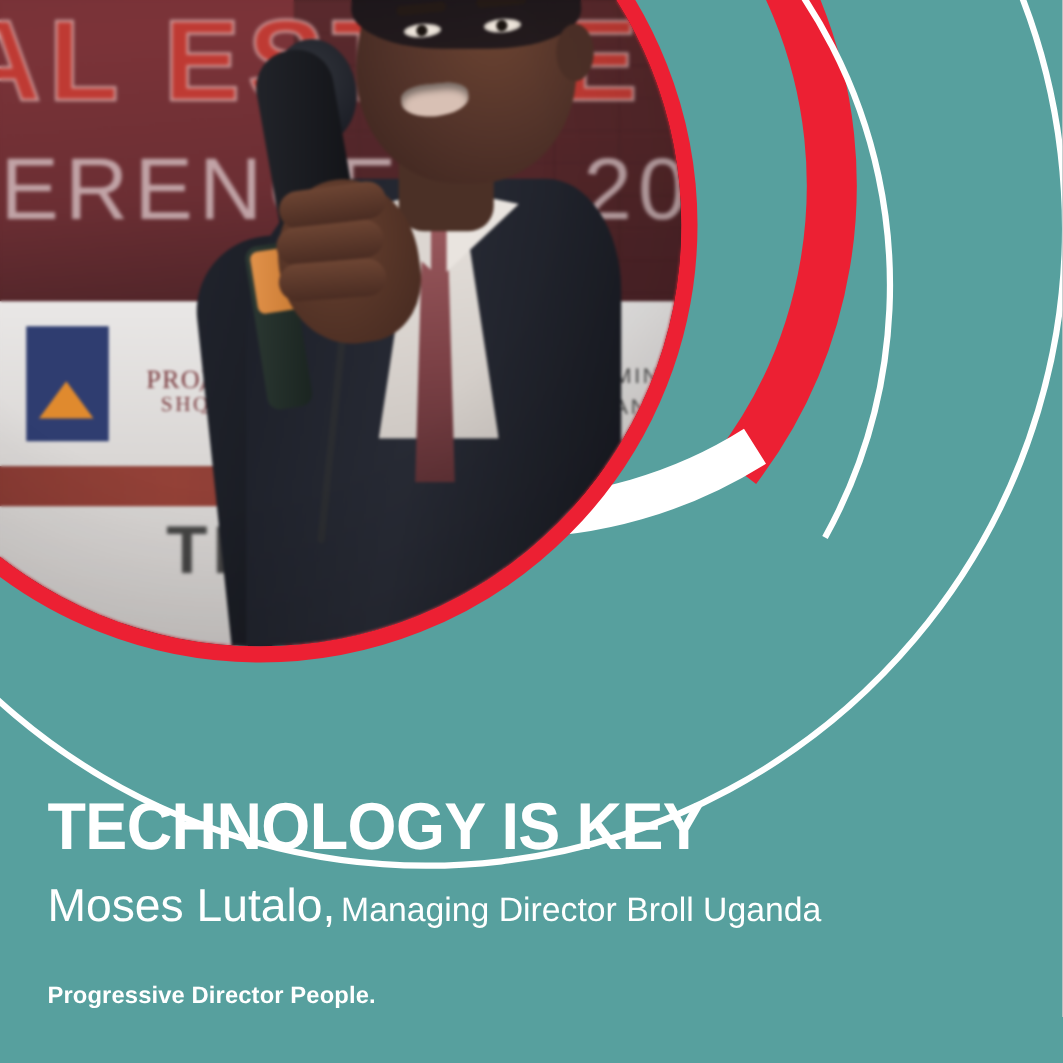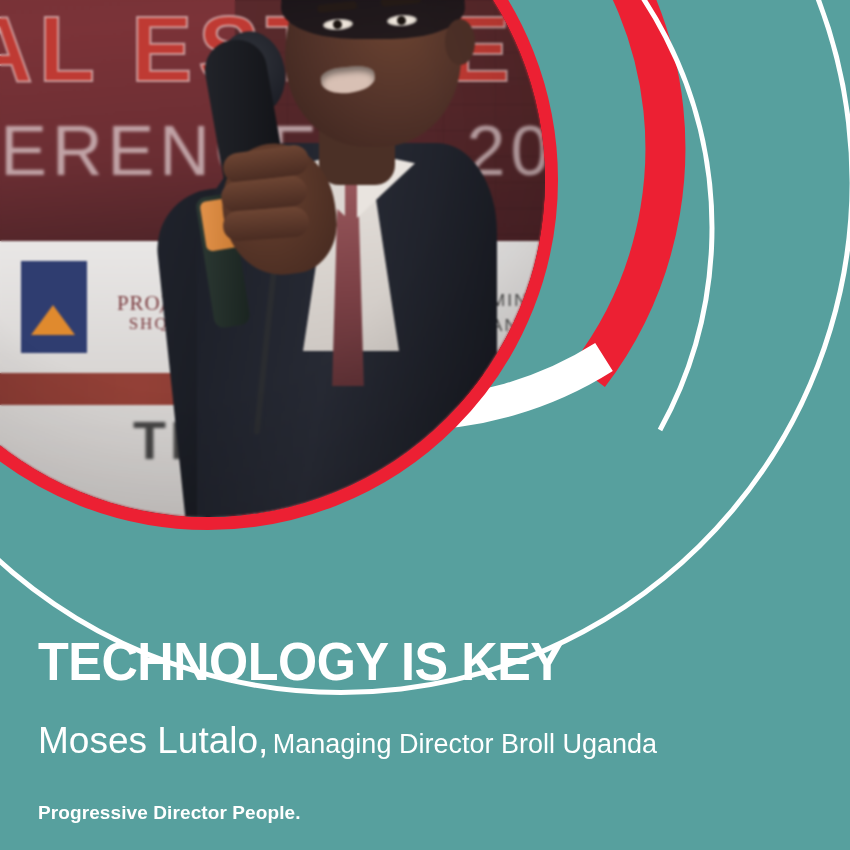--- a/index.html
+++ b/index.html
@@ -411,21 +411,21 @@
     color: #ffffff;
     font-size: 53px;
     line-height: 1.0;
     font-weight: 700;
     letter-spacing: -0.5px;
     transform: scaleX(0.95);
     transform-origin: left center;
     white-space: nowrap;
   }
   .subline {
-    margin: 32px 0 0 0;
+    margin: 16px 0 0 0;
     color: #ffffff;
     white-space: nowrap;
   }
   .subline .name {
     font-size: 37px;
     font-weight: 400;
     letter-spacing: 0px;
   }
   .subline .role {
     font-size: 27px;

